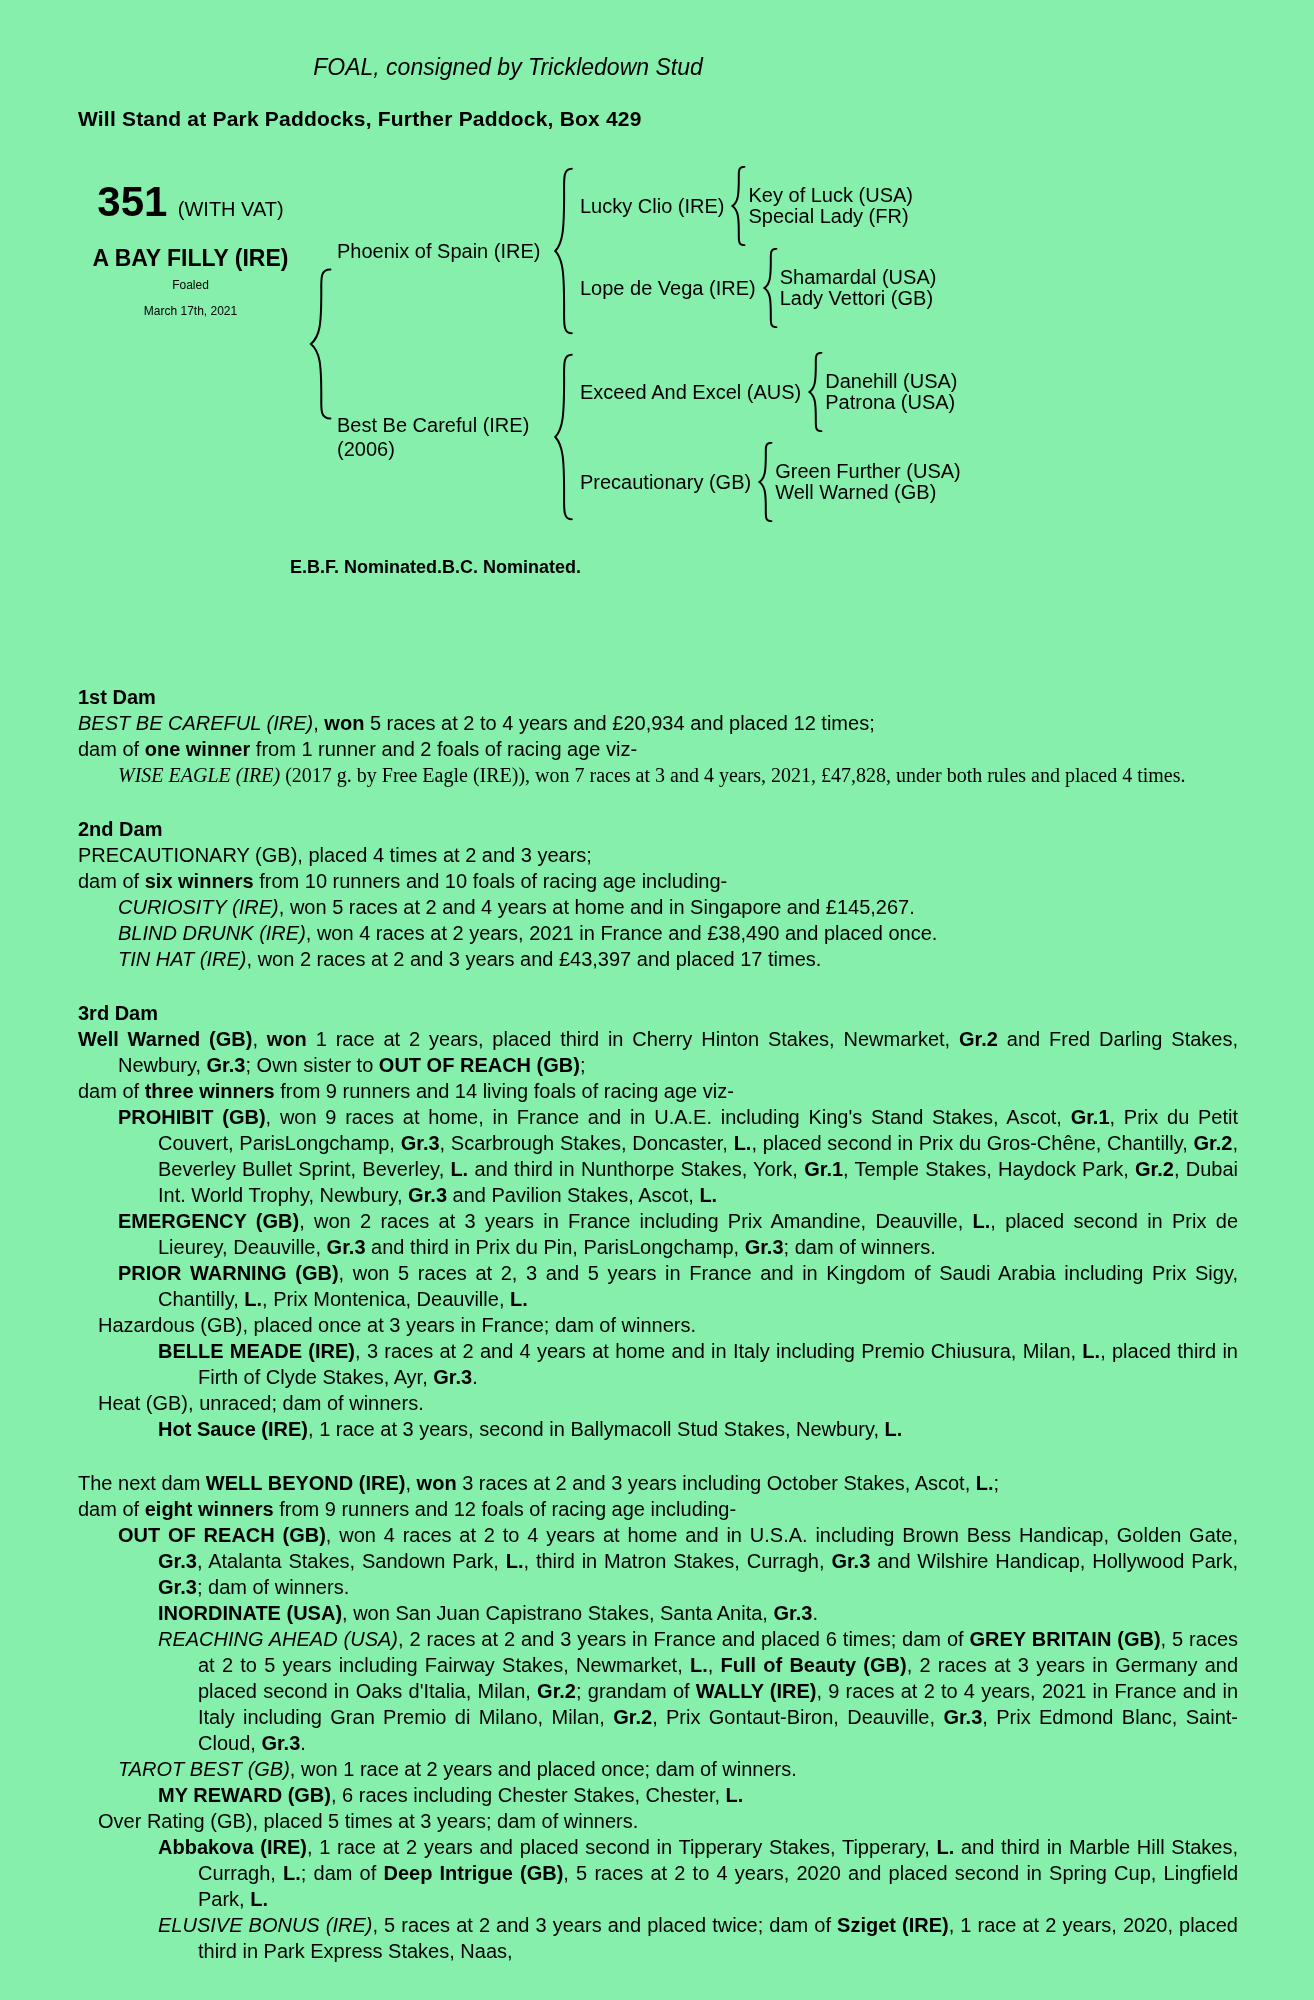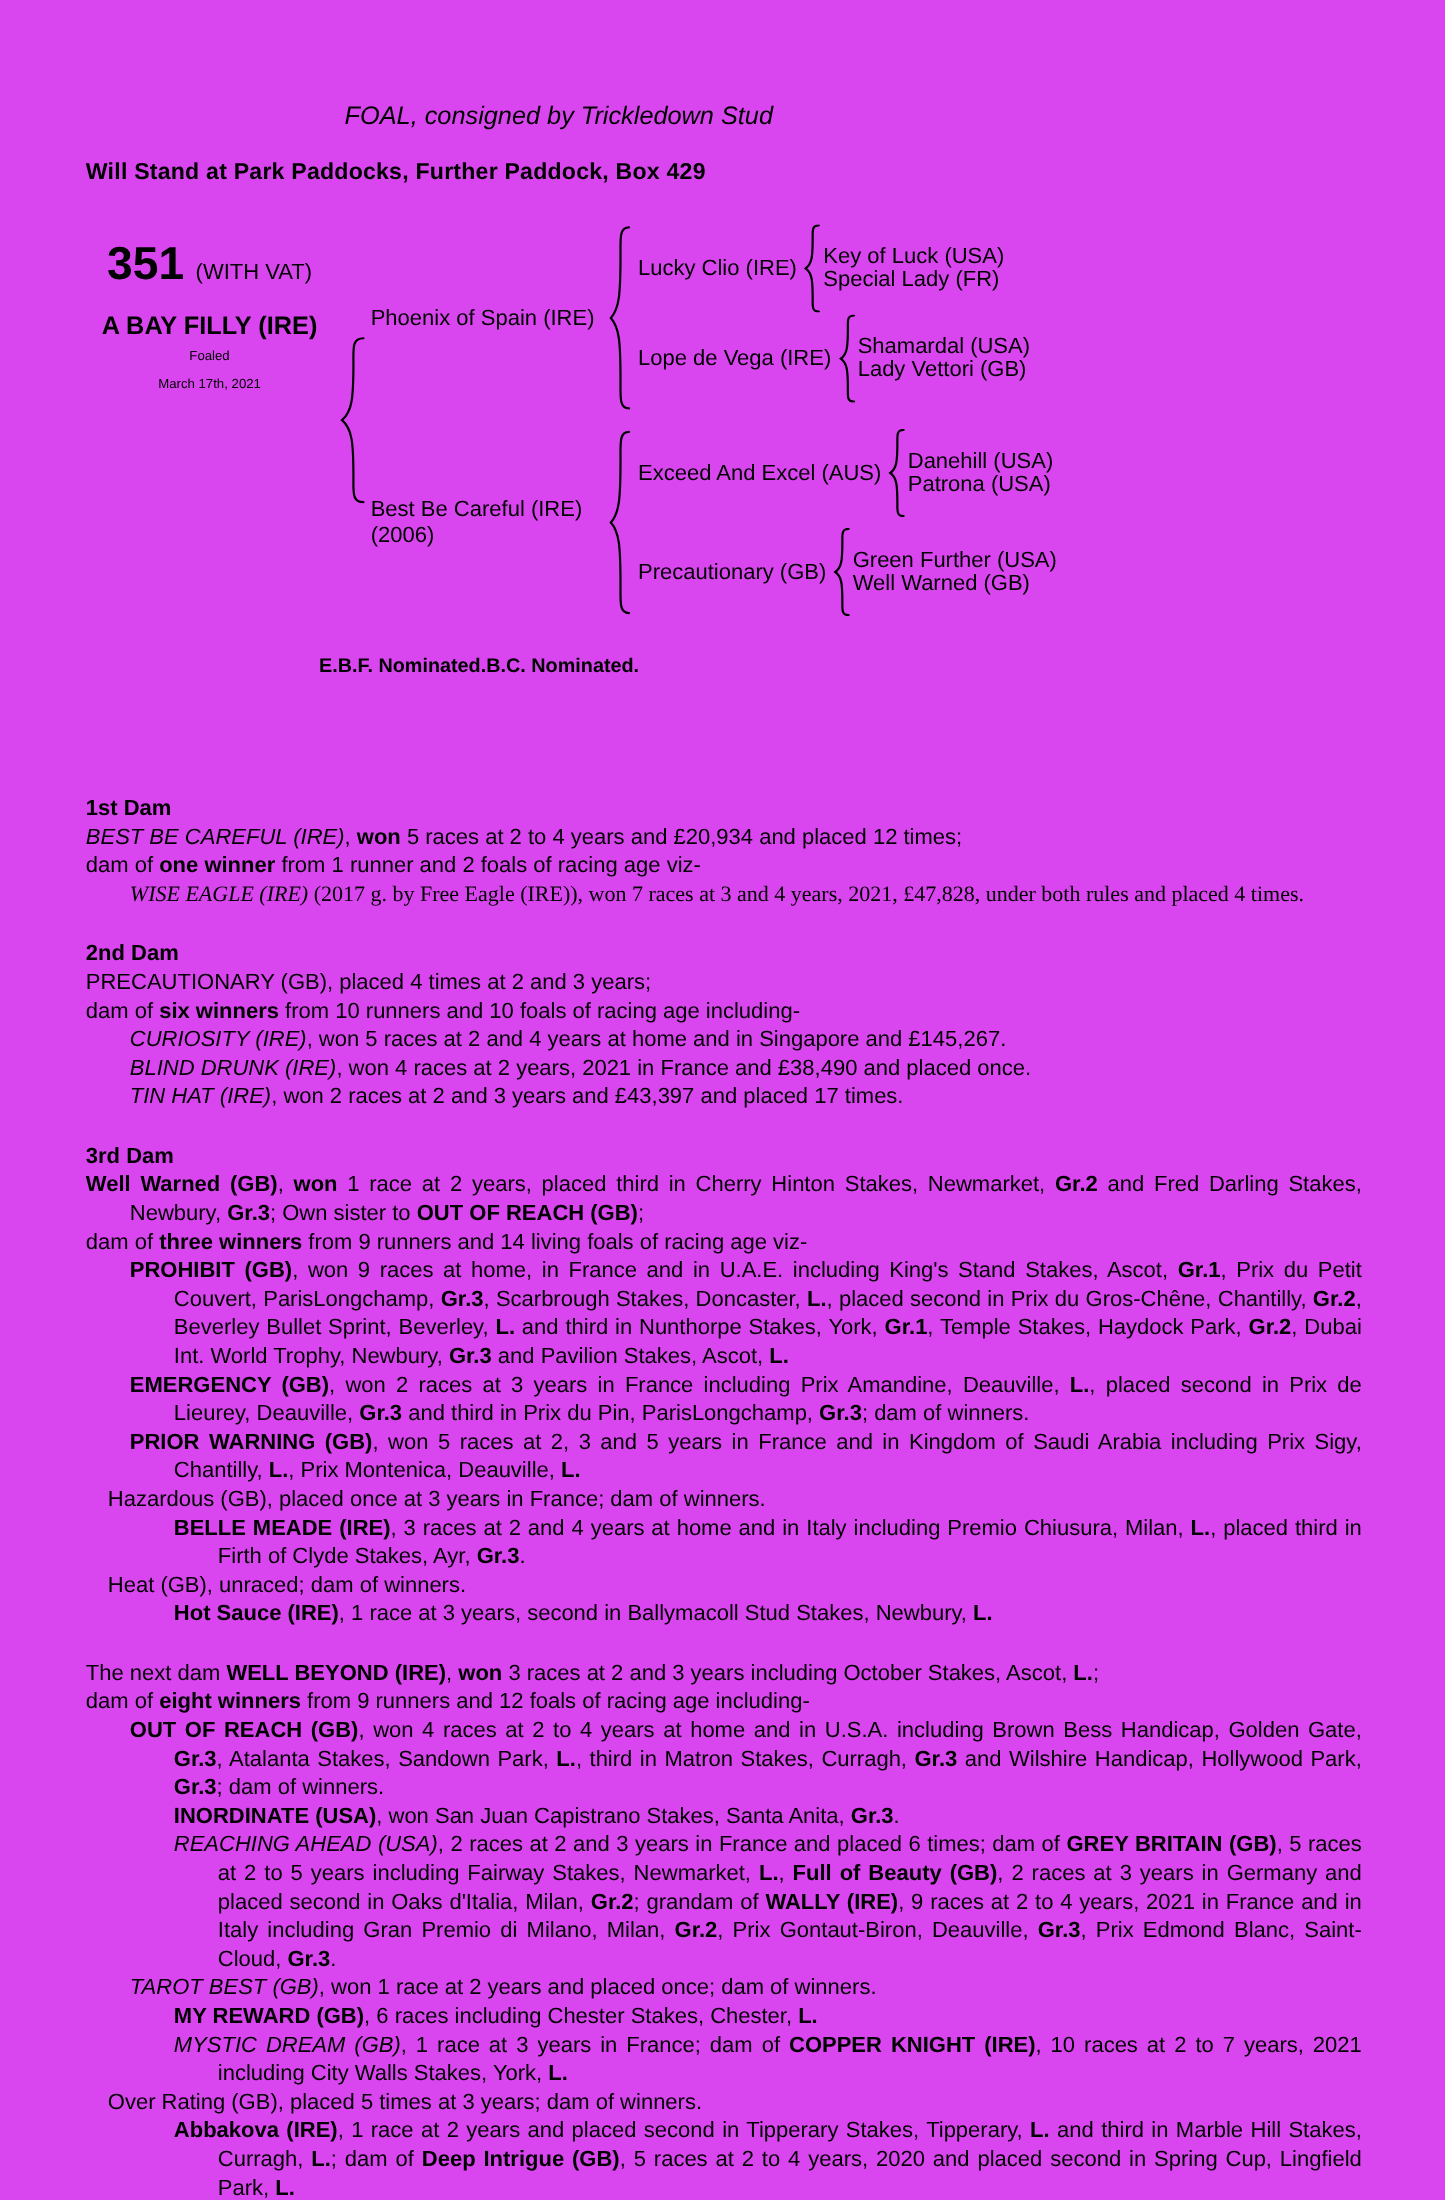--- a/index.html
+++ b/index.html
@@ -1,18 +1,18 @@
 <!DOCTYPE html>
 <html><head>
 <meta charset="utf-8">
 <style>
   html,body { margin:0; padding:0; background:#fff; }
   .page {
     position:relative; width:1314px; height:2000px; box-sizing:border-box;
-    padding:92px 76px 0 78px; background:#d946ef; color:#000;
+    padding:54px 76px 0 78px; background:#86efac; color:#000;
     font-family:"Liberation Sans", sans-serif; overflow:hidden;
   }
   .title { font-style:italic; font-size:23px; text-align:center; padding-right:300px; }
   .stand { font-weight:bold; font-size:21px; margin-top:26px; letter-spacing:.2px; }
 
   
   .ped { display:flex; align-items:center; margin-top:34px; }
   .ped-info { width:225px; flex:none; align-self:flex-start; padding-top:16px;text-align:center; }
   .lot-line { white-space:nowrap; }
   .lot-no { font-size:42px; font-weight:bold; line-height:1; }
@@ -182,20 +182,19 @@
         <p class="para" style="padding-left: 120px; text-indent: -40px;"><span class="b">Hot Sauce (IRE)</span><span>, 1 race at 3 years, second in Ballymacoll Stud Stakes, Newbury, </span><span class="b">L.</span></p>
       </div>
       <div class="section">
         <p class="para" style="padding-left: 40px; text-indent: -40px;"><span>The next dam </span><span class="b">WELL BEYOND (IRE)</span><span>, </span><span class="b">won</span><span> 3 races at 2 and 3 years including October Stakes, Ascot, </span><span class="b">L.</span><span>;</span></p>
         <p class="para" style="padding-left: 0px; text-indent: 0px;"><span>dam of </span><span class="b">eight winners</span><span> from 9 runners and 12 foals of racing age including-</span></p>
         <p class="para" style="padding-left: 80px; text-indent: -40px;"><span class="b">OUT OF REACH (GB)</span><span>, won 4 races at 2 to 4 years at home and in U.S.A. including Brown Bess Handicap, Golden Gate, </span><span class="b">Gr.3</span><span>, Atalanta Stakes, Sandown Park, </span><span class="b">L.</span><span>, third in Matron Stakes, Curragh, </span><span class="b">Gr.3</span><span> and Wilshire Handicap, Hollywood Park, </span><span class="b">Gr.3</span><span>; dam of winners.</span></p>
         <p class="para" style="padding-left: 120px; text-indent: -40px;"><span class="b">INORDINATE (USA)</span><span>, won San Juan Capistrano Stakes, Santa Anita, </span><span class="b">Gr.3</span><span>.</span></p>
         <p class="para" style="padding-left: 120px; text-indent: -40px;"><span class="i">REACHING AHEAD (USA)</span><span>, 2 races at 2 and 3 years in France and placed 6 times; dam of </span><span class="b">GREY BRITAIN (GB)</span><span>, 5 races at 2 to 5 years including Fairway Stakes, Newmarket, </span><span class="b">L.</span><span>, </span><span class="b">Full of Beauty (GB)</span><span>, 2 races at 3 years in Germany and placed second in Oaks d'Italia, Milan, </span><span class="b">Gr.2</span><span>; grandam of </span><span class="b">WALLY (IRE)</span><span>, 9 races at 2 to 4 years, 2021 in France and in Italy including Gran Premio di Milano, Milan, </span><span class="b">Gr.2</span><span>, Prix Gontaut-Biron, Deauville, </span><span class="b">Gr.3</span><span>, Prix Edmond Blanc, Saint-Cloud, </span><span class="b">Gr.3</span><span>.</span></p>
         <p class="para" style="padding-left: 80px; text-indent: -40px;"><span class="i">TAROT BEST (GB)</span><span>, won 1 race at 2 years and placed once; dam of winners.</span></p>
         <p class="para" style="padding-left: 120px; text-indent: -40px;"><span class="b">MY REWARD (GB)</span><span>, 6 races including Chester Stakes, Chester, </span><span class="b">L.</span></p>
-        <p class="para" style="padding-left: 120px; text-indent: -40px;"><span class="i">MYSTIC DREAM (GB)</span><span>, 1 race at 3 years in France; dam of </span><span class="b">COPPER KNIGHT (IRE)</span><span>, 10 races at 2 to 7 years, 2021 including City Walls Stakes, York, </span><span class="b">L.</span></p>
         <p class="para" style="padding-left: 20px; text-indent: 0px;"><span>Over Rating (GB), placed 5 times at 3 years; dam of winners.</span></p>
         <p class="para" style="padding-left: 120px; text-indent: -40px;"><span class="b">Abbakova (IRE)</span><span>, 1 race at 2 years and placed second in Tipperary Stakes, Tipperary, </span><span class="b">L.</span><span> and third in Marble Hill Stakes, Curragh, </span><span class="b">L.</span><span>; dam of </span><span class="b">Deep Intrigue (GB)</span><span>, 5 races at 2 to 4 years, 2020 and placed second in Spring Cup, Lingfield Park, </span><span class="b">L.</span></p>
         <p class="para" style="padding-left: 120px; text-indent: -40px;"><span class="i">ELUSIVE BONUS (IRE)</span><span>, 5 races at 2 and 3 years and placed twice; dam of </span><span class="b">Sziget (IRE)</span><span>, 1 race at 2 years, 2020, placed third in Park Express Stakes, Naas, </span></p>
       </div>
     </div>
 
 </div>
 
 </body></html>

